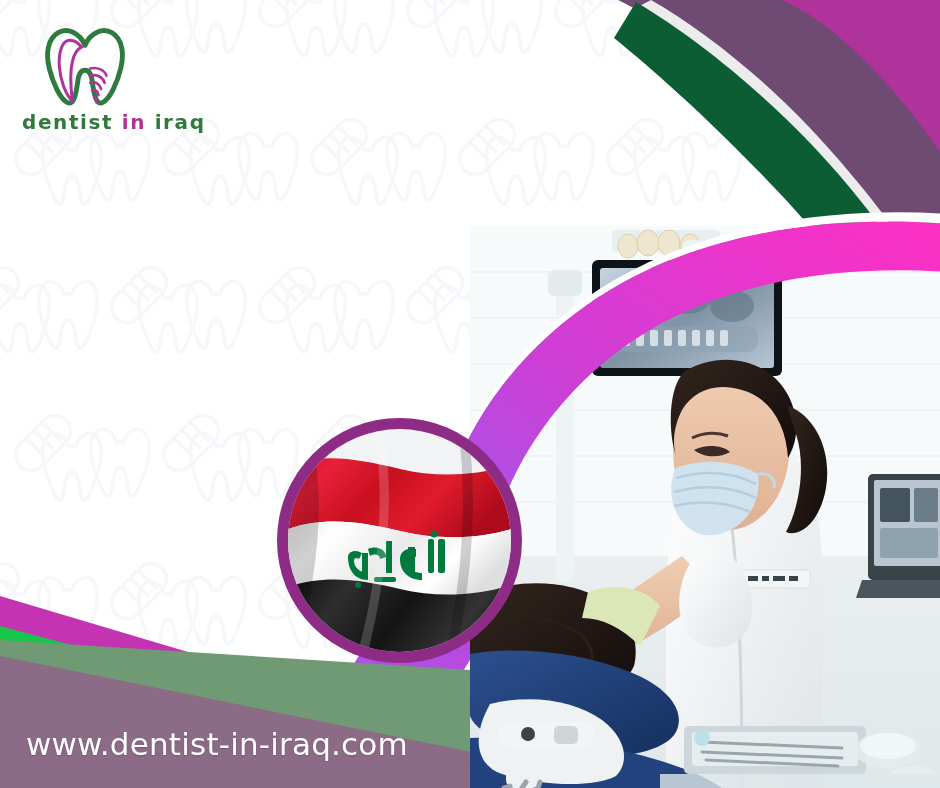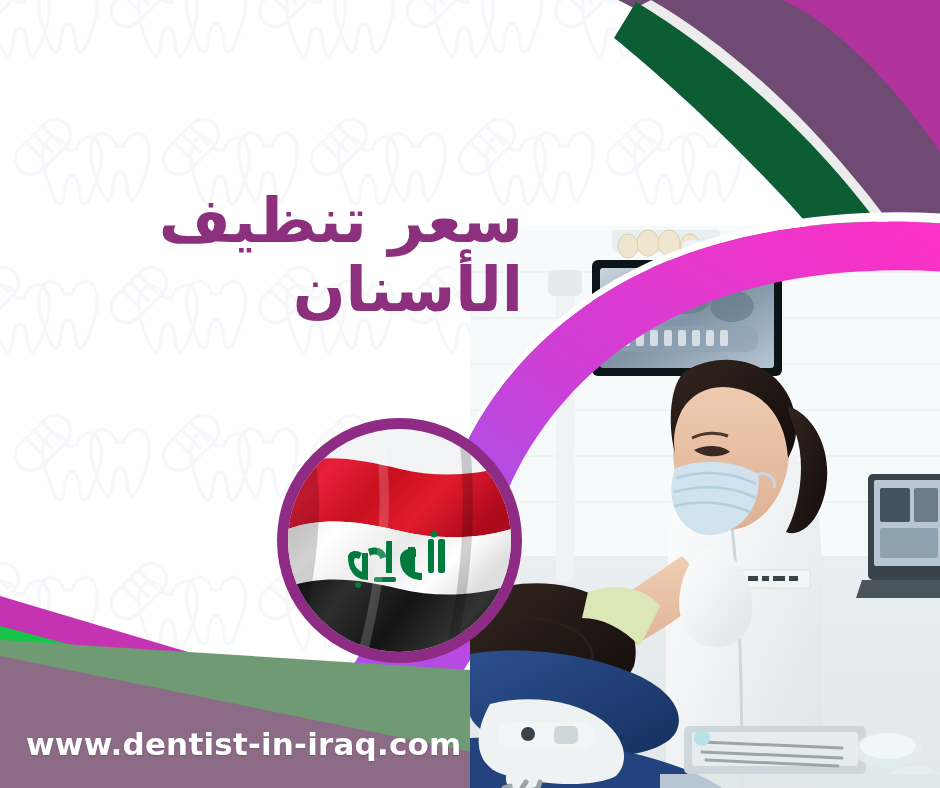--- a/index.html
+++ b/index.html
@@ -106,21 +106,21 @@
   }
   .flag-inner svg{width:100%;height:100%;display:block;}
 
   
   .url{
     position:absolute;
     left:26px;bottom:26px;
     z-index:14;
     color:#ffffff;
     font-size:31px;
-    font-weight:700;
+    font-weight:400;
     letter-spacing:.2px;
     font-family:"DejaVu Sans","Liberation Sans",sans-serif;
     text-shadow:0 1px 2px rgba(0,0,0,.18);
   }
 </style>
 </head>
 <body>
 
 <div class="stage">
 
@@ -1282,23 +1282,42 @@
         </linearGradient>
       </defs>
       <path d="M 0,360 C 10,250 70,150 170,86 C 266,24 392,4 520,14 L 520,62
                C 400,54 288,74 204,130 C 118,188 66,276 56,360 Z" fill="url(#arcG)"></path>
 
       <path d="M 0,360 C 8,252 66,146 168,80 C 268,16 396,-4 520,4 L 520,14
                C 392,4 266,24 170,86 C 70,150 10,250 0,360 Z" fill="#ffffff"></path>
     </svg>
   </div>
 
+  <div class="logo">
+    <div class="logo-mark">
+      <svg viewBox="0 0 100 94" xmlns="http://www.w3.org/2000/svg">
+
+        <path d="M 50,26 C 44,12 30,6 20,12 C 8,19 6,36 10,52 C 14,68 22,86 30,90
+                 C 38,94 40,80 42,66 C 43,58 46,54 50,54 C 54,54 57,58 58,66
+                 C 60,80 62,94 70,90 C 78,86 86,68 90,52 C 94,36 92,19 80,12
+                 C 70,6 56,12 50,26 Z" fill="none" stroke="#2f7a3e" stroke-width="5.5" stroke-linejoin="round"></path>
+
+        <path d="M 46,28 C 38,18 28,18 24,28 C 19,40 21,58 26,72 C 29,80 33,86 36,88
+                 C 34,74 33,56 36,44 C 38,34 42,30 46,28 Z" fill="none" stroke="#b0339c" stroke-width="3.4" stroke-linecap="round"></path>
+        <path d="M 56,52 C 64,50 72,54 74,60" fill="none" stroke="#b0339c" stroke-width="3" stroke-linecap="round"></path>
+        <path d="M 56,60 C 64,58 70,62 72,68" fill="none" stroke="#b0339c" stroke-width="3" stroke-linecap="round"></path>
+        <path d="M 56,68 C 62,66 67,70 68,75" fill="none" stroke="#b0339c" stroke-width="3" stroke-linecap="round"></path>
+        <path d="M 58,76 C 62,75 65,78 65,82" fill="none" stroke="#b0339c" stroke-width="3" stroke-linecap="round"></path>
+        <path d="M 61,84 L 63,90" fill="none" stroke="#b0339c" stroke-width="3" stroke-linecap="round"></path>
+      </svg>
+    </div>
+    <div class="logo-text"><span>dentist</span> <span class="mid">in</span> <span>iraq</span></div>
+  </div>
 
   <div class="headline">
-    <span class="l1">سعر تنظيف الأسنان</span>
   </div>
 
   <div class="flag-circle">
     <div class="flag-inner">
       <svg viewBox="0 0 223 223" preserveAspectRatio="xMidYMid slice" xmlns="http://www.w3.org/2000/svg">
         <defs>
           <linearGradient id="redG" x1="0" y1="0" x2="1" y2="0.3">
             <stop offset="0%" stop-color="#b50c1f"></stop>
             <stop offset="22%" stop-color="#e8203a"></stop>
             <stop offset="48%" stop-color="#c8101f"></stop>

